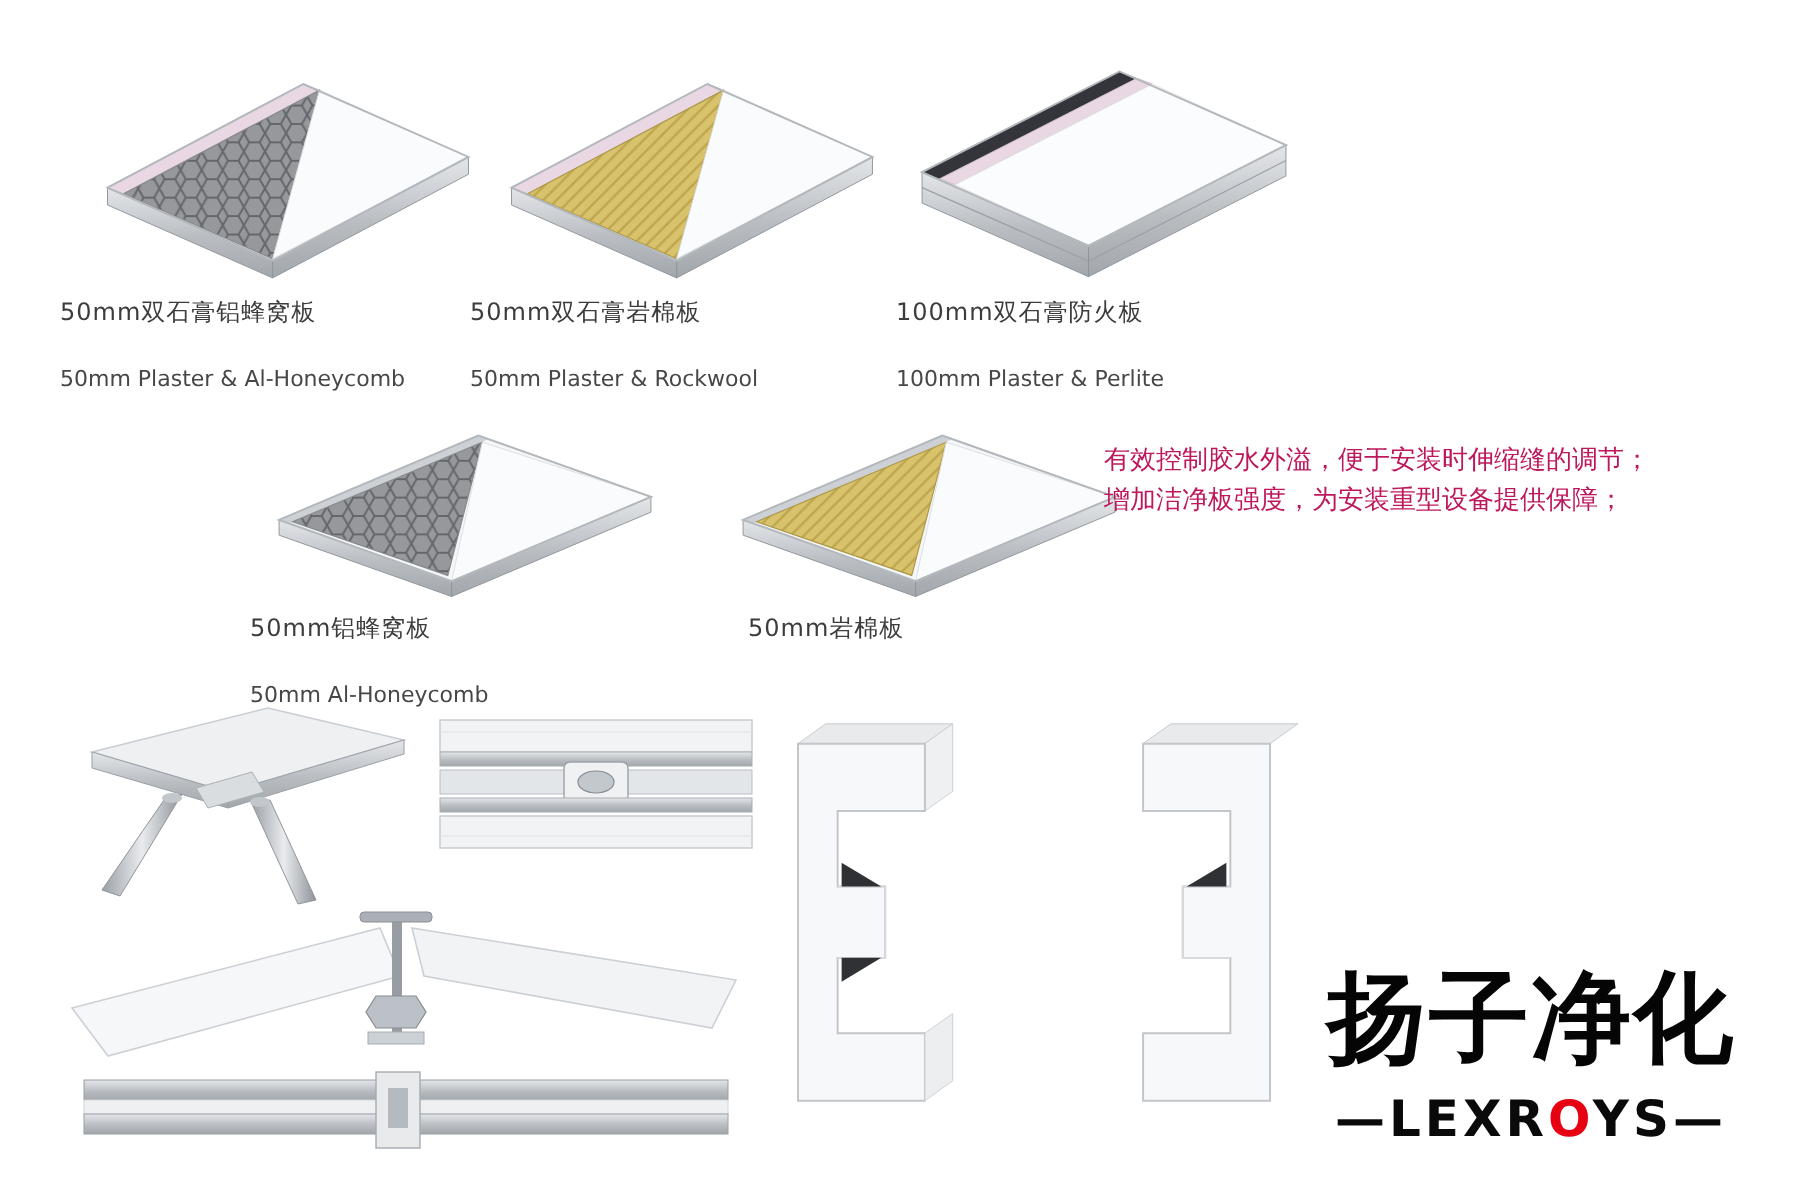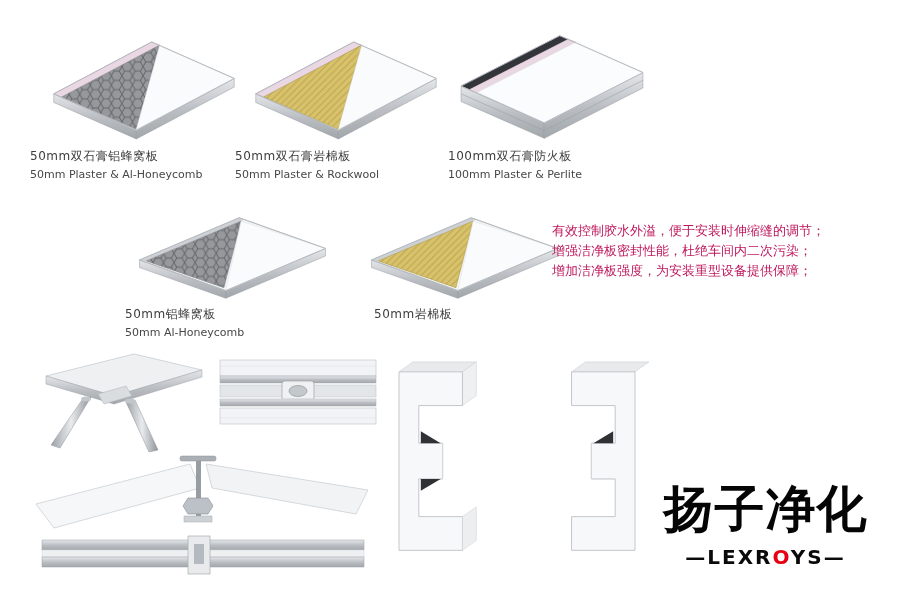--- a/index.html
+++ b/index.html
@@ -1,27 +1,27 @@
 <!DOCTYPE html>
 <html><head>
 <meta charset="utf-8">
 <style>
   html,body{margin:0;padding:0;background:#ffffff;}
   body{width:900px;height:600px;position:relative;overflow:hidden;
        font-family:"DejaVu Sans","Liberation Sans",sans-serif;color:#333;}
   .abs{position:absolute;}
   .plabel{position:absolute;text-align:left;}
   .plabel .zh{font-size:12px;color:#3c3c3c;letter-spacing:0.5px;}
-  .plabel .en{font-size:11px;color:#474747;margin-top:3px;}
+  .plabel .en{font-size:11px;color:#474747;margin-top:18px;}
   .features{position:absolute;left:552px;top:221px;width:315px;
             font-size:13px;line-height:20px;color:#be185d;}
   .brand{position:absolute;left:638px;top:476px;width:255px;text-align:center;}
   .brand-zh{font-size:50px;font-weight:bold;color:#050505;
             letter-spacing:1px;white-space:nowrap;}
-  .brand-en{font-size:20px;font-weight:bold;color:#0a0a0a;letter-spacing:2px;
+  .brand-en{font-size:25px;font-weight:bold;color:#0a0a0a;letter-spacing:2px;
             margin-top:2px;white-space:nowrap;}
   svg{display:block;}
   .defs-holder{position:absolute;width:0;height:0;overflow:hidden;}
 </style>
 </head>
 <body>
 
 <svg class="defs-holder" aria-hidden="true">
   <defs>
     <linearGradient id="alu" x1="0" y1="0" x2="0" y2="1">
@@ -113,21 +113,20 @@
 <div class="plabel" style="left:125px;top:306px;width:215px">
   <div class="zh">50mm铝蜂窝板</div>
   <div class="en">50mm Al-Honeycomb</div>
 </div>
 <div class="plabel" style="left:374px;top:306px;width:215px">
   <div class="zh">50mm岩棉板</div>
 </div>
 
 <div class="features">
   <div>有效控制胶水外溢，便于安装时伸缩缝的调节；</div>
-  <div>增强洁净板密封性能，杜绝车间内二次污染；</div>
   <div>增加洁净板强度，为安装重型设备提供保障；</div>
 </div>
 
 <svg class="abs" style="left:32px;top:348px" width="185" height="108" viewBox="0 0 185 108">
   <polygon points="14,28 102,6 170,22 82,48" fill="#eef0f2" stroke="#c9cdd1" stroke-width="0.8"></polygon>
   <polygon points="14,28 82,48 82,56 14,36" fill="url(#alu)" stroke="#9aa0a6" stroke-width="0.5"></polygon>
   <polygon points="82,48 170,22 170,29 82,56" fill="url(#alu)" stroke="#9aa0a6" stroke-width="0.5"></polygon>
   <polygon points="66,46 94,38 100,48 72,56" fill="#d9dde0" stroke="#aab0b5" stroke-width="0.5"></polygon>
   <polygon points="50,52 59,49 28,100 19,97" fill="url(#tubeg)" stroke="#8f959b" stroke-width="0.5"></polygon>
   <polygon points="94,54 103,52 126,102 117,104" fill="url(#tubeg)" stroke="#8f959b" stroke-width="0.5"></polygon>

